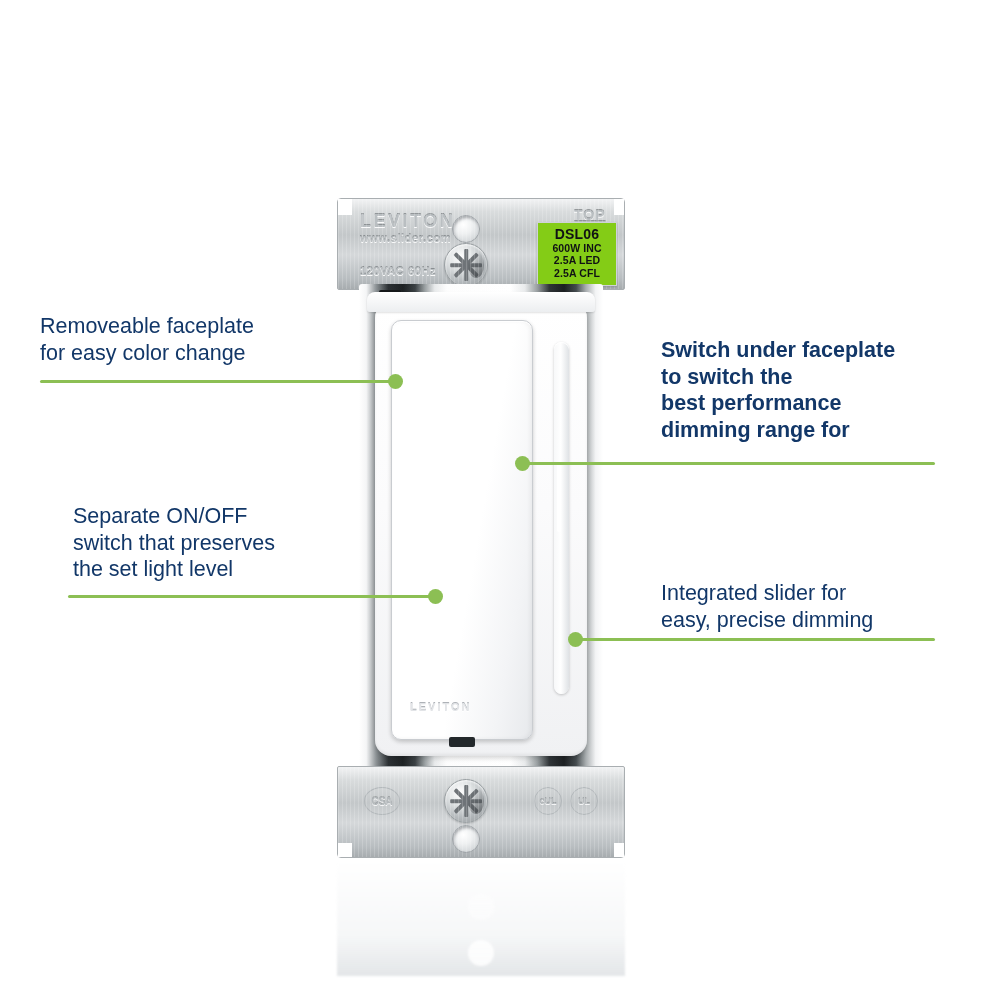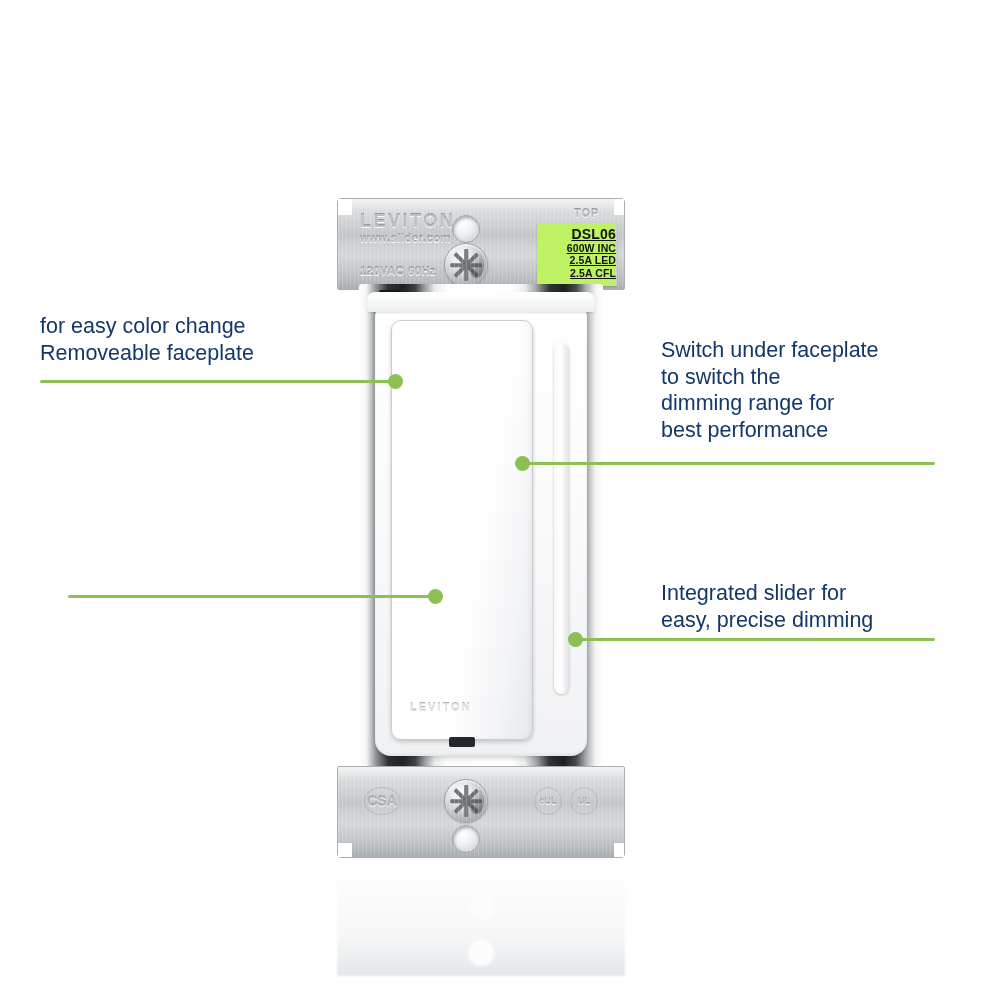--- a/index.html
+++ b/index.html
@@ -56,21 +56,21 @@
   
   .emboss{
     position:absolute;color:#b9bec1;
     text-shadow:0 1px 0 rgba(255,255,255,.9),0 -1px 0 rgba(90,95,99,.55);
     font-weight:bold;letter-spacing:1px;
     user-select:none;
   }
   .emb-brand{left:22px;top:12px;font-size:18px;letter-spacing:2.5px;}
   .emb-url{left:22px;top:33px;font-size:11px;letter-spacing:.6px;}
   .emb-volt{left:22px;top:66px;font-size:11px;letter-spacing:.6px;}
-  .emb-top{left:236px;top:8px;font-size:11px;letter-spacing:1px;}
+  .emb-top{left:236px;top:8px;font-size:14px;letter-spacing:1px;text-decoration:underline;}
 
   
   .screw{
     position:absolute;width:42px;height:42px;border-radius:50%;
     background:
       radial-gradient(circle at 36% 30%,#ffffff 0%,#e3e6e7 28%,#b5babd 62%,#8e9396 100%);
     border:1px solid #9aa0a3;
     box-shadow:inset 0 1px 2px rgba(255,255,255,.9),0 1px 2px rgba(0,0,0,.18);
   }
   .screw .sl{position:absolute;background:#6f7478;border-radius:1px;}
@@ -86,21 +86,21 @@
   .hole{
     position:absolute;width:26px;height:26px;border-radius:50%;
     background:radial-gradient(circle at 40% 34%,#ffffff 0%,#eef0f1 40%,#c3c8cb 100%);
     border:1px solid #9fa4a8;
     box-shadow:inset 1px 2px 3px rgba(80,85,90,.45);
   }
 
   
   .cert{
     position:absolute;border-radius:50%;border:1.5px solid #b3b8bb;
-    color:#b3b8bb;font-size:14px;font-weight:bold;
+    color:#b3b8bb;font-size:10px;font-weight:bold;
     display:flex;align-items:center;justify-content:center;
     text-shadow:0 1px 0 rgba(255,255,255,.8),0 -1px 0 rgba(100,105,108,.4);
   }
 
   
   .body{
     position:absolute;left:22px;top:86px;width:244px;height:490px;
     background:linear-gradient(90deg,
       #ffffff 0%,#f4f5f6 3%,
       #8d9396 7%,#2b3033 12%,#1d2123 18%,#3a4043 23%,#9aa0a2 27%,
@@ -171,24 +171,24 @@
     box-shadow:0 1px 3px rgba(0,0,0,.22),inset 0 1px 0 #ffffff;
   }
   .slider .gleam{
     position:absolute;left:3px;top:120px;width:4px;height:70px;
     background:rgba(255,255,255,.95);border-radius:3px;filter:blur(.6px);
   }
 
   
   .spec{
     position:absolute;left:200px;top:24px;width:80px;height:64px;
-    background:#bef264;border:1px solid #cfd3d6;
+    background:#84cc16;border:1px solid #cfd3d6;
     box-shadow:0 1px 2px rgba(0,0,0,.2);
-    text-align:right;color:#101214;
-    padding-top:3px;box-sizing:border-box;text-decoration:underline;
+    text-align:center;color:#101214;
+    padding-top:3px;box-sizing:border-box;
   }
   .spec .m{font-size:14px;font-weight:bold;line-height:16px;letter-spacing:.2px;}
   .spec .s{font-size:10.5px;font-weight:bold;line-height:12.3px;letter-spacing:.1px;}
 
   
   .reflect{
     position:absolute;left:337px;top:856px;width:288px;height:120px;
     background:linear-gradient(180deg,rgba(205,210,214,.55) 0%,rgba(228,231,234,.30) 35%,rgba(255,255,255,0) 100%);
     transform:scaleY(-1);
     filter:blur(1.2px);
@@ -270,35 +270,40 @@
       <div class="strap-notch" style="right:0;bottom:0;top:auto;height:14px;width:10px;"></div>
     </div>
   </div>
 
   <div class="reflect">
     <div class="rh" style="top:10px;"></div>
     <div class="rh" style="top:56px;opacity:.5;"></div>
   </div>
 
   <div class="callout c-left" style="left:40px;top:313px;width:330px;">
+    <span class="ln">Removeable faceplate</span>
     <span class="ln">for easy color change</span>
-    <span class="ln">Removeable faceplate</span>
   </div>
   <div class="rule" style="left:40px;top:380px;width:355px;"></div>
   <div class="dot" style="left:388px;top:374px;"></div>
 
-  <div class="callout c-right" style="left:661px;top:337px;width:330px;">
+  <div class="callout c-right" style="left:661px;top:337px;width:330px;font-weight:bold;">
     <span class="ln">Switch under faceplate</span>
     <span class="ln">to switch the</span>
+    <span class="ln">best performance</span>
     <span class="ln">dimming range for</span>
-    <span class="ln">best performance</span>
   </div>
   <div class="rule" style="left:525px;top:462px;width:410px;"></div>
   <div class="dot" style="left:515px;top:456px;"></div>
 
+  <div class="callout c-left" style="left:73px;top:503px;width:330px;">
+    <span class="ln">Separate ON/OFF</span>
+    <span class="ln">switch that preserves</span>
+    <span class="ln">the set light level</span>
+  </div>
   <div class="rule" style="left:68px;top:595px;width:368px;"></div>
   <div class="dot" style="left:428px;top:589px;"></div>
 
   <div class="callout c-right" style="left:661px;top:580px;width:330px;">
     <span class="ln">Integrated slider for</span>
     <span class="ln">easy, precise dimming</span>
   </div>
   <div class="rule" style="left:578px;top:638px;width:357px;"></div>
   <div class="dot" style="left:568px;top:632px;"></div>
 

